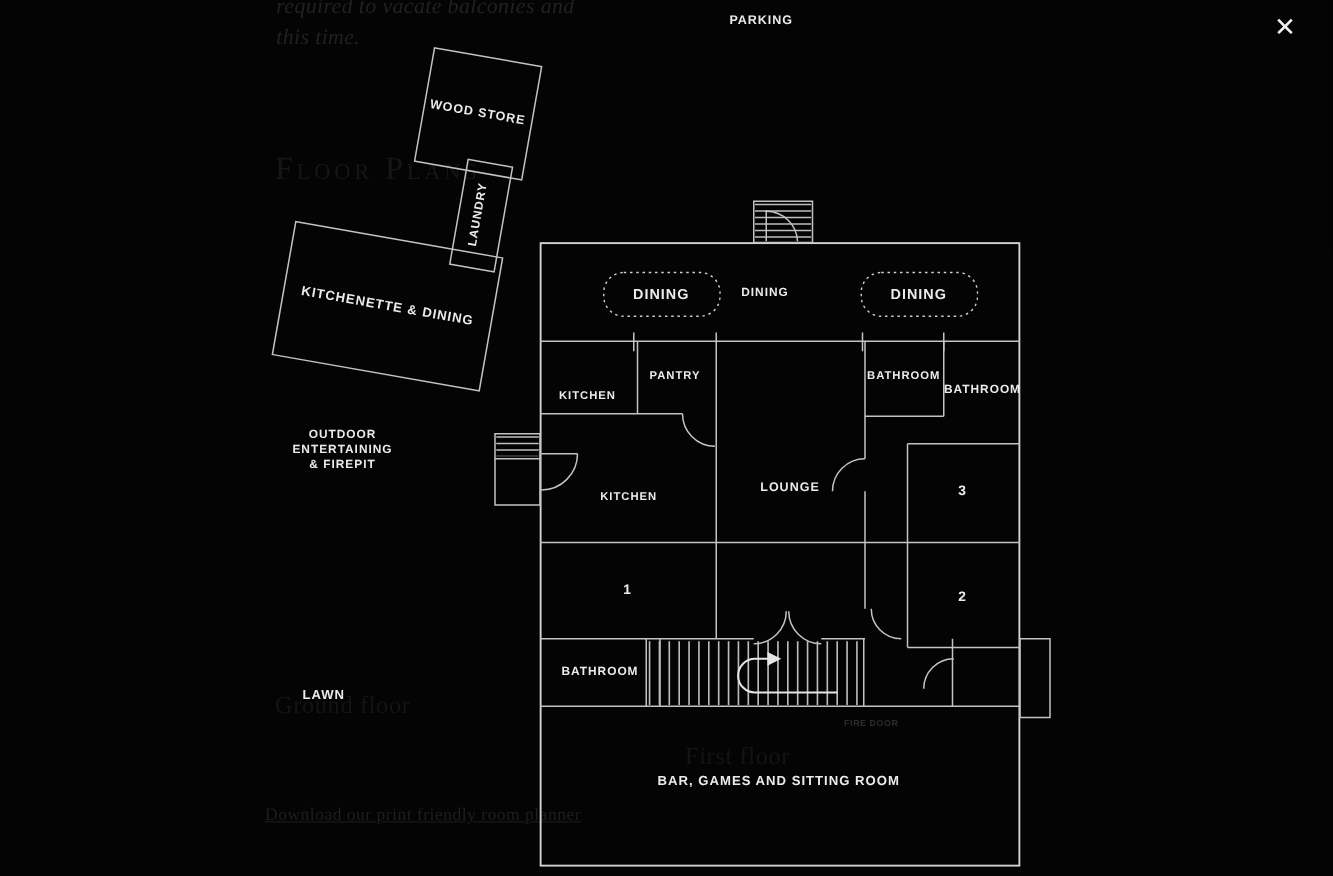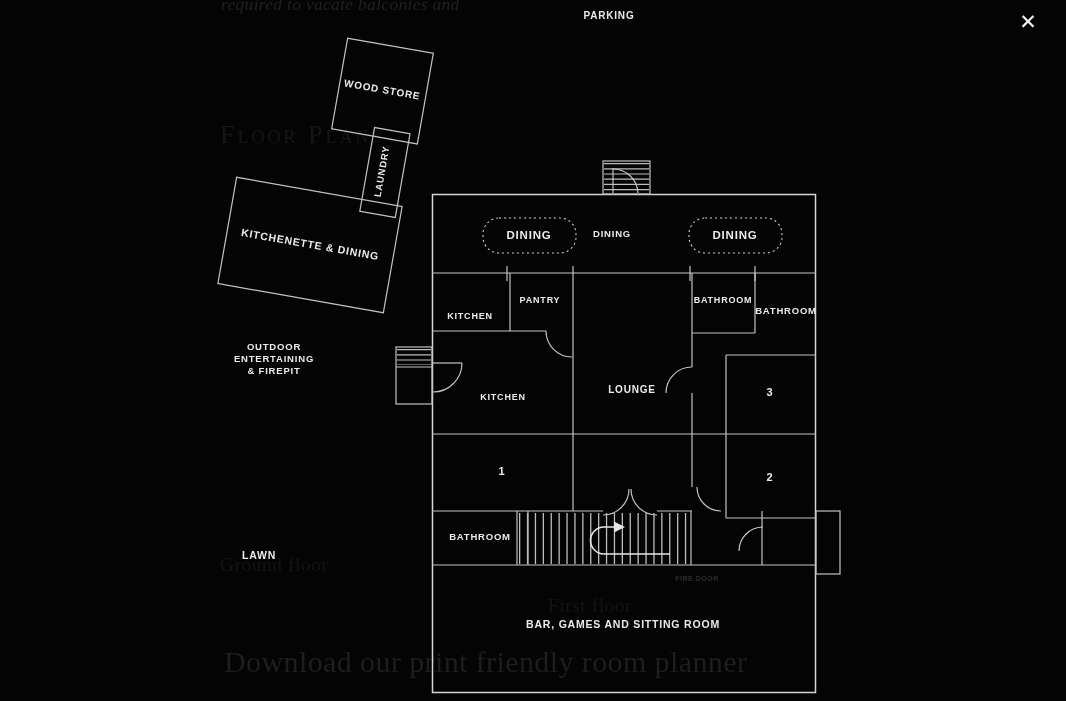--- a/index.html
+++ b/index.html
@@ -5,41 +5,42 @@
   html,body{margin:0;padding:0;background:#000;}
   .page{position:relative;width:1066px;height:701px;background:#040404;overflow:hidden;
         font-family:"Liberation Serif",serif;}
   
   .dim-paragraph{position:absolute;left:221px;top:-8px;width:310px;
         font-style:italic;font-size:17.5px;line-height:24.5px;color:#212121;letter-spacing:.3px;}
   .dim-heading{position:absolute;left:220px;top:120px;font-variant:small-caps;
         font-size:26px;letter-spacing:3px;color:#161616;}
   .dim-caption-ground{position:absolute;left:220px;top:554px;font-size:19.5px;color:#141414;letter-spacing:.5px;}
   .dim-caption-first{position:absolute;left:548px;top:595px;font-size:19.5px;color:#141414;letter-spacing:.5px;}
-  .dim-link{position:absolute;left:224px;top:645px;font-size:30px;color:#1e1e1e;
-        text-decoration-color:#191919;letter-spacing:.4px;cursor:pointer;}
+  .dim-link{position:absolute;left:212px;top:645px;font-size:14px;color:#1e1e1e;
+        text-decoration:underline;text-decoration-color:#191919;letter-spacing:.4px;cursor:pointer;}
   
   .close-btn{position:absolute;left:1014px;top:8px;width:28px;height:28px;color:#f2f2f2;
         font-family:"DejaVu Sans",sans-serif;font-size:21px;line-height:28px;text-align:center;cursor:pointer;}
   
   .plan-svg{position:absolute;left:0;top:0;}
   .plab{font-family:"Liberation Sans",sans-serif;font-weight:700;fill:#ebebeb;letter-spacing:.8px;}
   .pdim{font-family:"Liberation Sans",sans-serif;font-weight:700;fill:#2e2e2e;letter-spacing:.5px;}
   .wall{stroke:#c3c3c3;stroke-width:1.2;fill:none;}
   .wallb{stroke:#d4d4d4;stroke-width:1.5;fill:none;}
   .dash{stroke:#cfcfcf;stroke-width:1.1;fill:none;stroke-dasharray:2 3;}
   .comb{stroke:#bdbdbd;fill:none;}
 </style>
 </head>
 <body>
 
 <div class="page">
 
   <div class="dim-paragraph">
     <div>required to vacate balconies and</div>
+    <div>this time.</div>
   </div>
   <div class="dim-heading">Floor Plans</div>
   <div class="dim-caption-ground">Ground floor</div>
   <div class="dim-caption-first">First floor</div>
   <div class="dim-link">Download our print friendly room planner</div>
 
   <svg class="plan-svg" width="1066" height="701" viewBox="0 0 1066 701">
 
     <g transform="rotate(10 382 91)">
       <rect class="wall" x="339" y="45" width="87" height="92"></rect>

